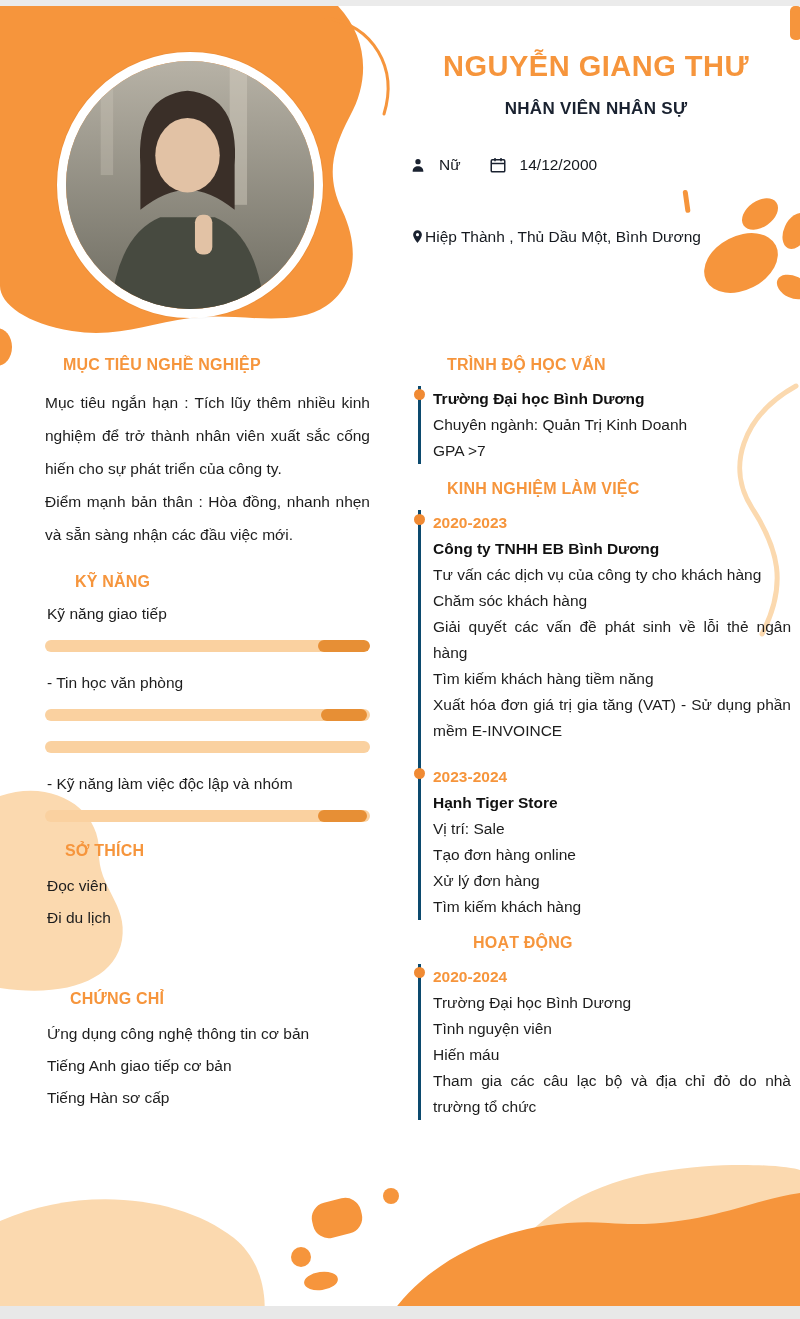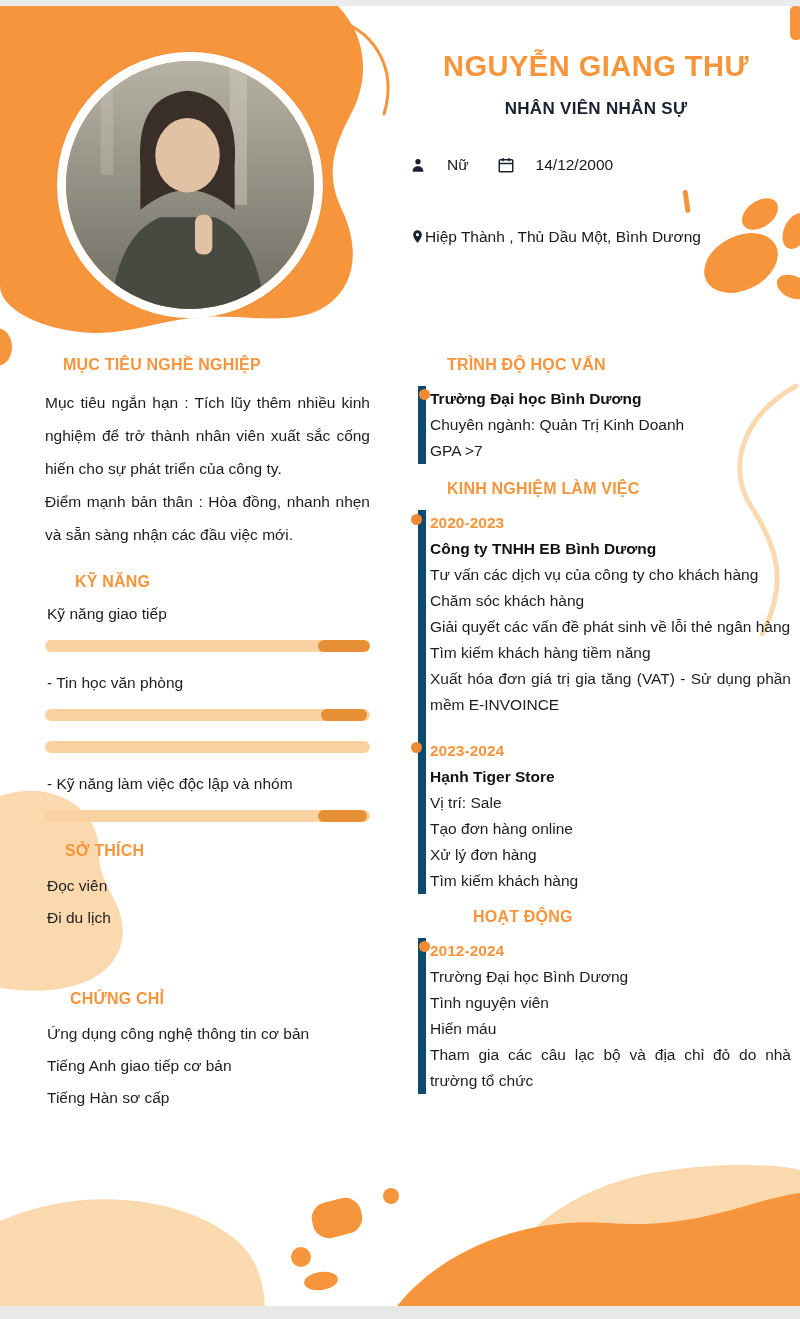--- a/index.html
+++ b/index.html
@@ -13,21 +13,21 @@
          overflow:hidden;box-shadow:0 0 0 1px rgba(0,0,0,0.03);}
   .photo svg{display:block;width:100%;height:100%;}
 
   
   .header-text{left:400px;top:50px;width:392px;text-align:center;}
   .name{font-size:29px;font-weight:700;color:#F6953C;letter-spacing:.5px;}
   .job-title{margin-top:16px;font-size:17px;font-weight:700;color:#1a2230;letter-spacing:.3px;}
   .row{display:flex;align-items:center;font-size:15.5px;color:#15191f;}
   .row.personal{left:410px;top:156px;gap:28px;}
   .row.address{left:410px;top:227px;}
-  .info{display:flex;align-items:center;gap:21px;}
+  .info{display:flex;align-items:center;gap:13px;}
   .icon{display:inline-flex;align-items:center;}
 
   
   .col-left{left:45px;top:356px;width:325px;}
   .col-right{left:415px;top:356px;width:376px;}
 
   h2{margin:0;font-size:16px;font-weight:700;color:#F6953C;letter-spacing:.2px;}
   .h-obj{margin-left:18px;}
   .h-skill{margin-top:22px;margin-left:30px;}
   .h-hobby{margin-top:8px;margin-left:20px;}
@@ -42,21 +42,21 @@
   .skills{margin-top:12px;}
   .skill{margin-bottom:20px;}
   .skill-label{font-size:15.5px;line-height:22px;margin:0 0 15px 2px;}
   .bar{position:relative;height:12px;border-radius:7px;background:#FAD1A0;overflow:hidden;}
   .bar-fill{position:absolute;top:0;bottom:0;background:#E78F35;border-radius:7px;}
 
   .plain-list{margin-top:10px;}
   .plain-list div{font-size:15.5px;line-height:32px;margin-left:2px;}
 
   
-  .timeline{position:relative;margin:12px 0 0 3px;border-left:8px solid #0c4a6e;padding-left:4px;}
+  .timeline{position:relative;margin:12px 0 0 3px;border-left:3px solid #0c4a6e;padding-left:12px;}
   .dot{position:absolute;left:-7px;top:3px;width:11px;height:11px;border-radius:50%;background:#F08A33;}
   .tl-line{font-size:15.5px;line-height:26px;text-align:justify;}
   .tl-line.bold{font-weight:700;color:#111;}
   .period{font-size:15.5px;line-height:26px;font-weight:700;color:#F6953C;}
   .job{position:relative;}
   .job .dot{left:-19px;top:4px;}
   .job2{margin-top:20px;}
 </style>
 </head>
 <body>
@@ -214,21 +214,21 @@
         <div class="tl-line">Vị trí: Sale</div>
         <div class="tl-line">Tạo đơn hàng online</div>
         <div class="tl-line">Xử lý đơn hàng</div>
         <div class="tl-line">Tìm kiếm khách hàng</div>
       </div>
     </div>
 
     <h2 class="h-act">HOẠT ĐỘNG</h2>
     <div class="timeline">
       <span class="dot"></span>
-      <div class="period">2012-2024</div>
+      <div class="period">2020-2024</div>
       <div class="tl-line">Trường Đại học Bình Dương</div>
       <div class="tl-line">Tình nguyện viên</div>
       <div class="tl-line">Hiến máu</div>
       <div class="tl-line">Tham gia các câu lạc bộ và địa chỉ đỏ do nhà trường tổ chức</div>
     </div>
   </div>
 
 </div>
 
 </body></html>

